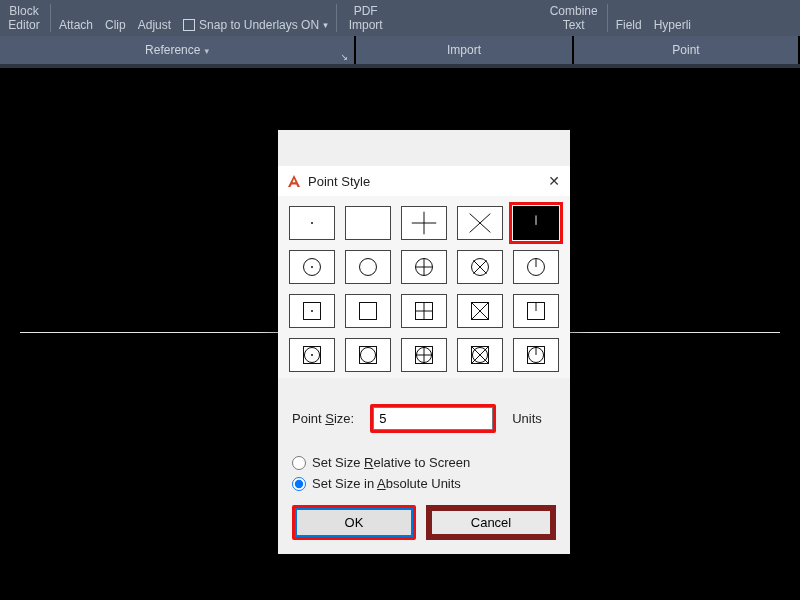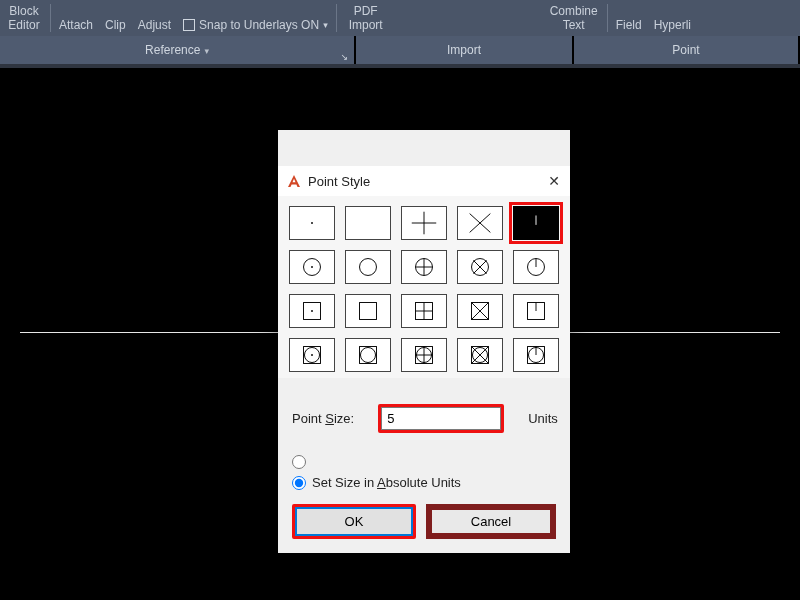--- a/index.html
+++ b/index.html
@@ -143,21 +143,21 @@
     background:#000;
     outline: 3px solid #e11;
     outline-offset: 1px;
     border-color:#000;
   }
   .cell.sel svg { filter: invert(1); }
 
   .form-row {
     display:flex; align-items:center;
     padding: 26px 14px 6px 14px;
-    gap: 24px;
+    gap: 16px;
   }
   .form-row label { flex: 0 0 auto; }
   .size-wrap {
     border: 3px solid #e11;
     border-radius: 2px;
     padding: 0;
   }
   .size-input {
     width: 120px;
     padding: 3px 5px;
@@ -400,20 +400,21 @@
     <label>Point <span class="accel">S</span>ize:</label>
     <span class="size-wrap">
       <input class="size-input" type="text" value="5" style="">
     </span>
     <span>Units</span>
   </div>
 
   <div class="radios">
     <label class="radio-row">
       <input type="radio" name="sizemode" style="">
+      <span>Set Size <span class="accel">R</span>elative to Screen</span>
     </label>
     <label class="radio-row">
       <input type="radio" name="sizemode" checked="" style="">
       <span>Set Size in <span class="accel">A</span>bsolute Units</span>
     </label>
   </div>
 
   <div class="btn-row">
     <span class="ok-wrap">
       <button class="btn def">OK</button>

